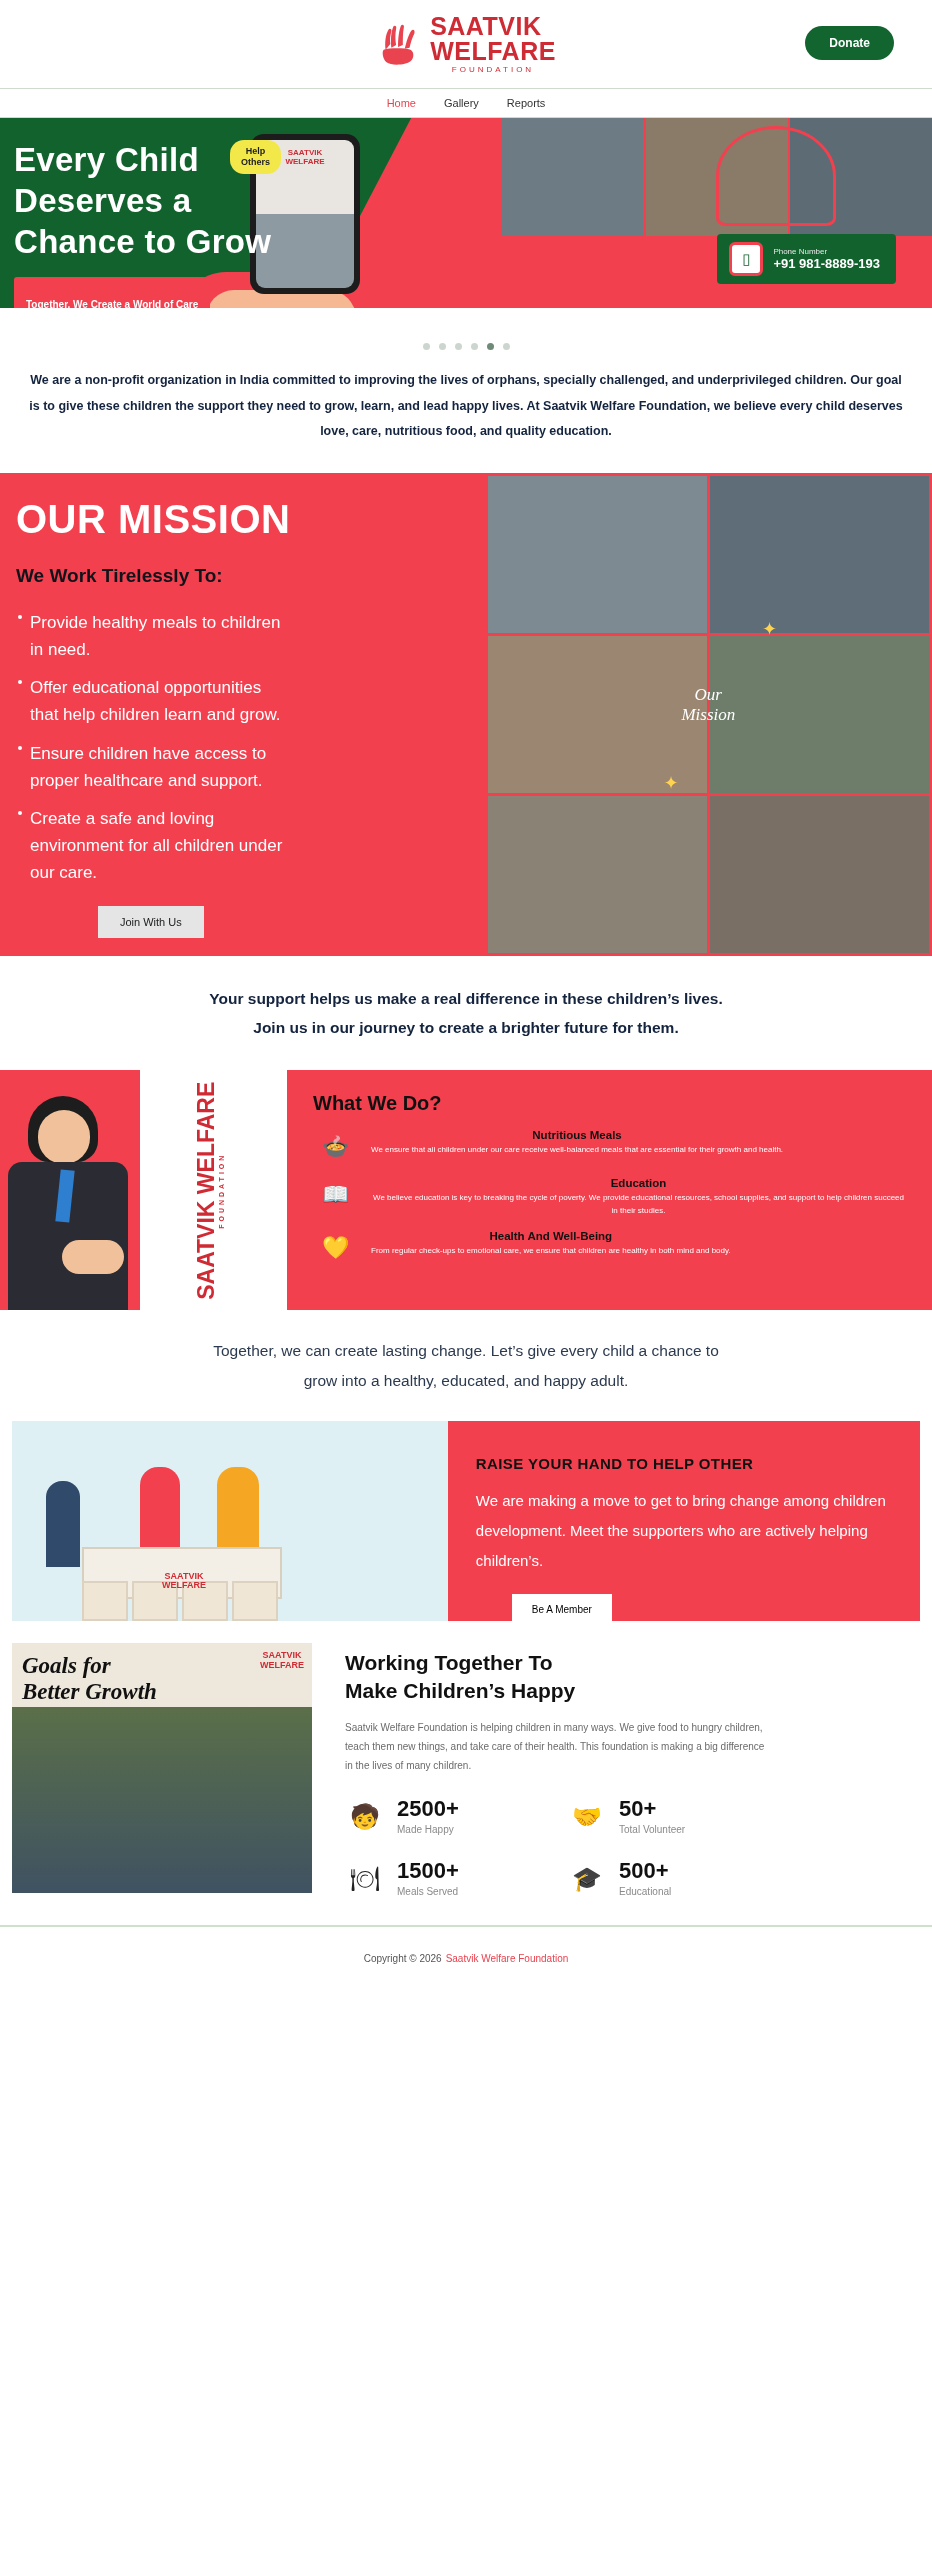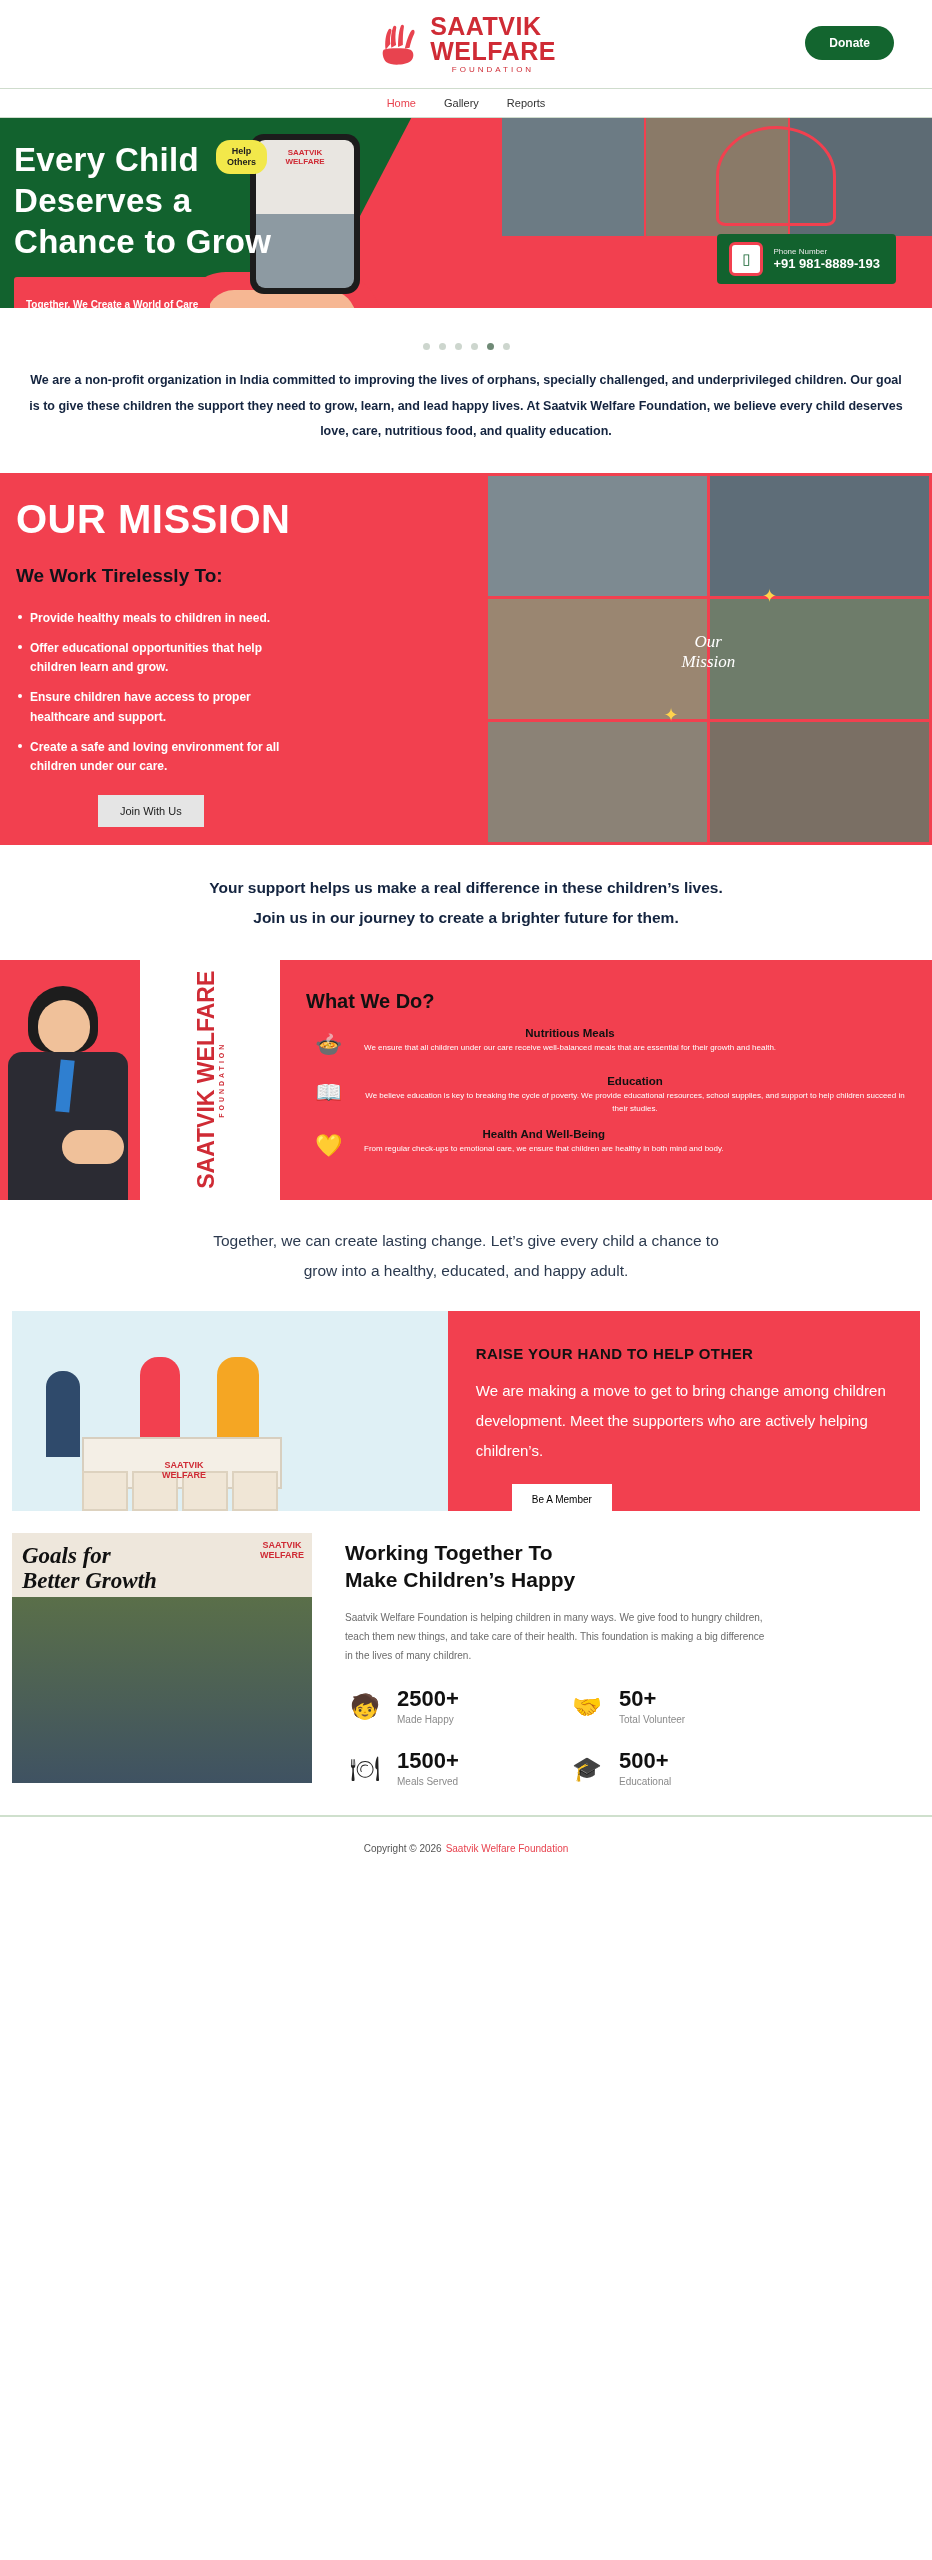--- a/index.html
+++ b/index.html
@@ -141,21 +141,21 @@
   .hero-phone-screen {
     width: 100%; height: 100%;
     background: linear-gradient(#e9e6e1 50%, #8d9aa2 50%);
     border-radius: 9px;
     display:flex; align-items:flex-start; justify-content:center;
     padding-top: 8px;
   }
   .phone-logo { font-size: 8px; color:#cf2b35; font-weight:bold; text-align:center; line-height:1.15; }
   .help-badge {
     position: absolute;
-    left: 216px; top: 22px;
+    left: 230px; top: 22px;
     background: #f2e84a;
     color: #1d1d1d;
     font-size: 9px;
     font-weight: bold;
     padding: 6px 11px;
     border-radius: 14px;
     z-index: 6;
     text-align: center;
     line-height: 1.2;
   }
@@ -233,22 +233,22 @@
   }
   .mission-sub {
     margin-top: 26px;
     color: #10131a;
     font-size: 19px;
     font-weight: bold;
   }
   .mission-list { margin-top: 22px; list-style: none; }
   .mission-list li {
     color: #fff;
-    font-size: 12px;
-    font-weight: bold;
+    font-size: 17px;
+    font-weight: normal;
     line-height: 1.6;
     margin-bottom: 11px;
     padding-left: 14px;
     position: relative;
     max-width: 270px;
   }
   .mission-list li::before{
     content:"";
     position:absolute; left:2px; top:6px;
     width:4px;height:4px;border-radius:50%;background:#fff;
@@ -324,21 +324,21 @@
   .board-logo {
     transform: rotate(-90deg);
     text-align:center;
     color:#cf2b35;
     font-weight:bold;
     font-size:23px;
     line-height:1.05;
     white-space:nowrap;
   }
   .board-sub{font-size:7px;letter-spacing:3px;}
-  .wwd-right { flex:1; background:#f2404f; padding:30px 26px; }
+  .wwd-right { flex:1; background:#f2404f; padding:22px 26px;margin-left:7px; }
   .wwd-title { font-size:20px; font-weight:bold; color:#111; margin-bottom:14px; }
   .wwd-item { display:flex; gap:12px; margin-bottom:12px; align-items:flex-start; }
   .wwd-icon {
     width:46px;height:36px;flex:none;
     display:flex;align-items:center;justify-content:center;
     font-size:22px;
   }
   .wwd-item-title{font-size:11.5px;font-weight:bold;color:#111;text-align:center;}
   .wwd-item-desc{font-size:8px;color:#fff;line-height:1.6;text-align:center;margin-top:3px;}
 

